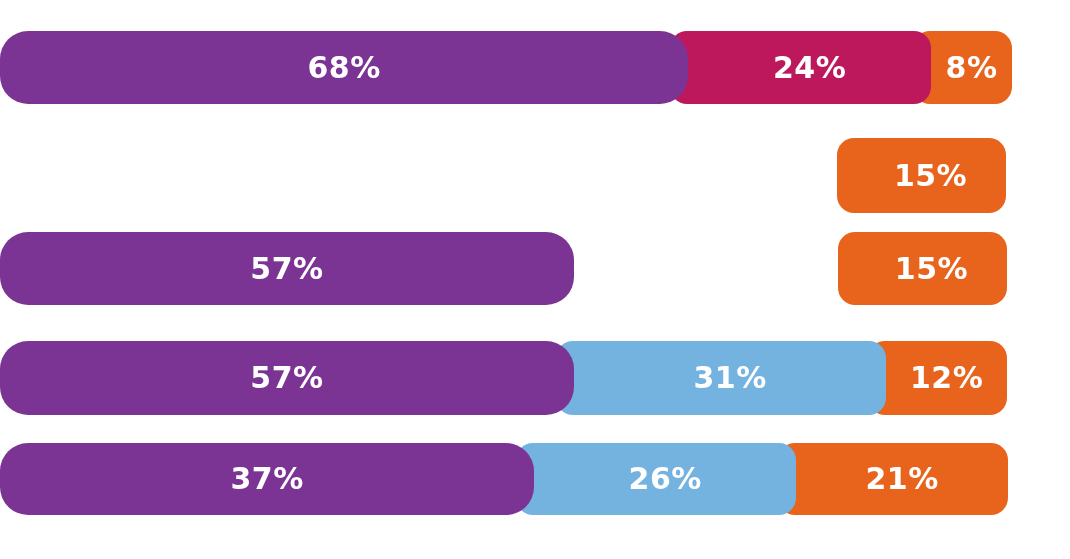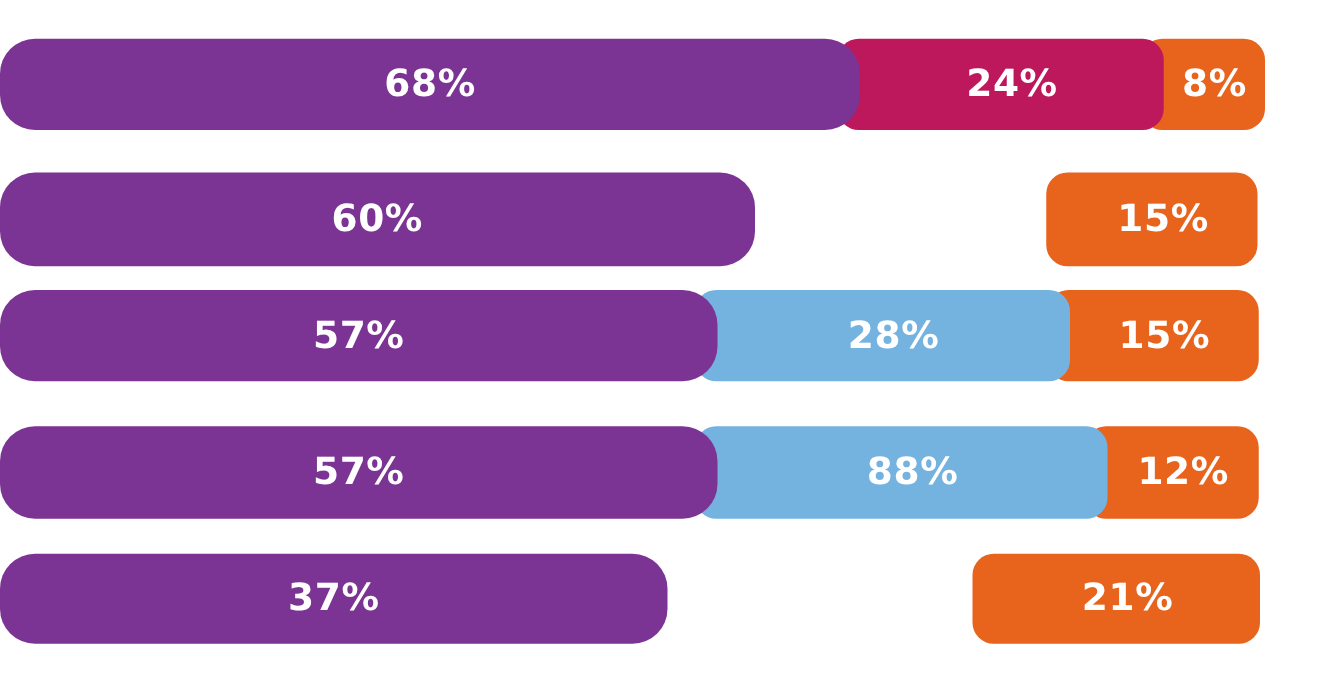--- a/index.html
+++ b/index.html
@@ -73,57 +73,54 @@
         <div class="seg seg-blue" style="left: calc(68% - 18px); width: calc(24% + 18px); padding-left: 18px; background: #be185d;">
           <span class="seg-label">24%</span>
         </div>
         <div class="seg seg-orange" style="left: calc(92% - 18px); width: calc(8% + 18px); padding-left: 18px; background: rgb(232, 99, 28);">
           <span class="seg-label">8%</span>
         </div>
       </div>
     </div>
     <div class="bar-row" style="top: 138px; left: 0px; width: 1006px; height: 75px;">
       <div class="bar-track">
-        <div class="seg seg-purple" style="left: 0%; width: 60%; background: rgb(123, 51, 148);">
-          <span class="seg-label">60%</span>
-        </div>
         <div class="seg seg-orange" style="left: calc(85% - 18px); width: calc(15% + 18px); padding-left: 18px; background: rgb(232, 99, 28);">
           <span class="seg-label">15%</span>
         </div>
       </div>
     </div>
     <div class="bar-row" style="top: 232px; left: 0px; width: 1007px; height: 73px;">
       <div class="bar-track">
         <div class="seg seg-purple" style="left: 0%; width: 57%; background: rgb(123, 51, 148);">
           <span class="seg-label">57%</span>
-        </div>
-        <div class="seg seg-blue" style="left: calc(57% - 18px); width: calc(28% + 18px); padding-left: 18px; background: rgb(116, 178, 224);">
-          <span class="seg-label">28%</span>
         </div>
         <div class="seg seg-orange" style="left: calc(85% - 18px); width: calc(15% + 18px); padding-left: 18px; background: rgb(232, 99, 28);">
           <span class="seg-label">15%</span>
         </div>
       </div>
     </div>
     <div class="bar-row" style="top: 341px; left: 0px; width: 1007px; height: 74px;">
       <div class="bar-track">
         <div class="seg seg-purple" style="left: 0%; width: 57%; background: rgb(123, 51, 148);">
           <span class="seg-label">57%</span>
         </div>
         <div class="seg seg-blue" style="left: calc(57% - 18px); width: calc(31% + 18px); padding-left: 18px; background: rgb(116, 178, 224);">
-          <span class="seg-label">88%</span>
+          <span class="seg-label">31%</span>
         </div>
         <div class="seg seg-orange" style="left: calc(88% - 18px); width: calc(12% + 18px); padding-left: 18px; background: rgb(232, 99, 28);">
           <span class="seg-label">12%</span>
         </div>
       </div>
     </div>
     <div class="bar-row" style="top: 443px; left: 0px; width: 1008px; height: 72px;">
       <div class="bar-track">
         <div class="seg seg-purple" style="left: 0%; width: 53%; background: rgb(123, 51, 148);">
           <span class="seg-label">37%</span>
         </div>
+        <div class="seg seg-blue" style="left: calc(53% - 18px); width: calc(26% + 18px); padding-left: 18px; background: rgb(116, 178, 224);">
+          <span class="seg-label">26%</span>
+        </div>
         <div class="seg seg-orange" style="left: calc(79% - 18px); width: calc(21% + 18px); padding-left: 18px; background: rgb(232, 99, 28);">
           <span class="seg-label">21%</span>
         </div>
       </div>
     </div>
   </div>
 
 </body></html>

